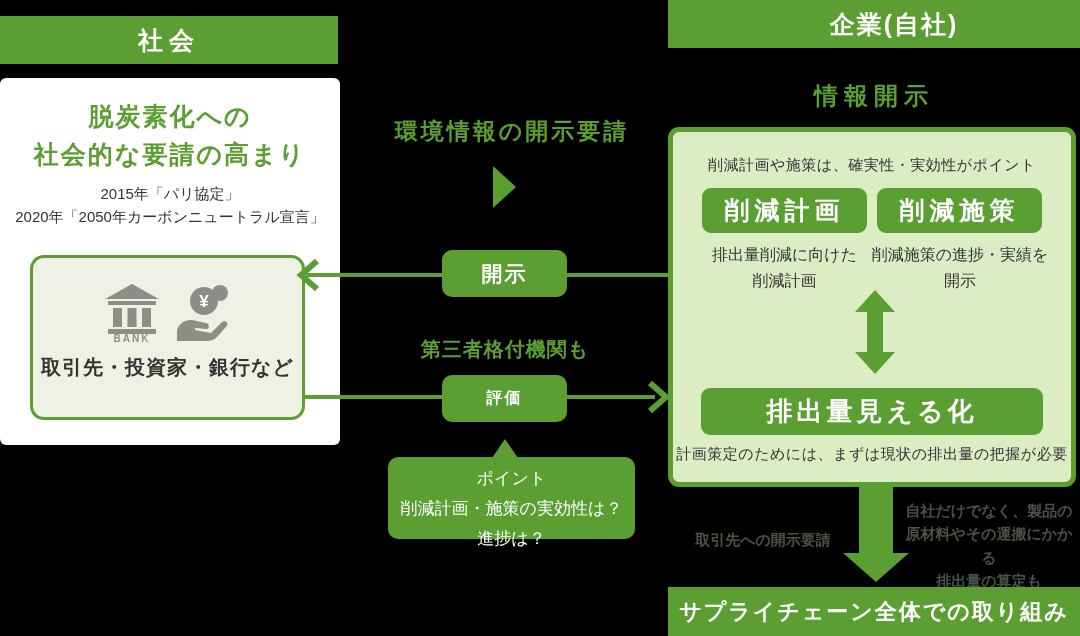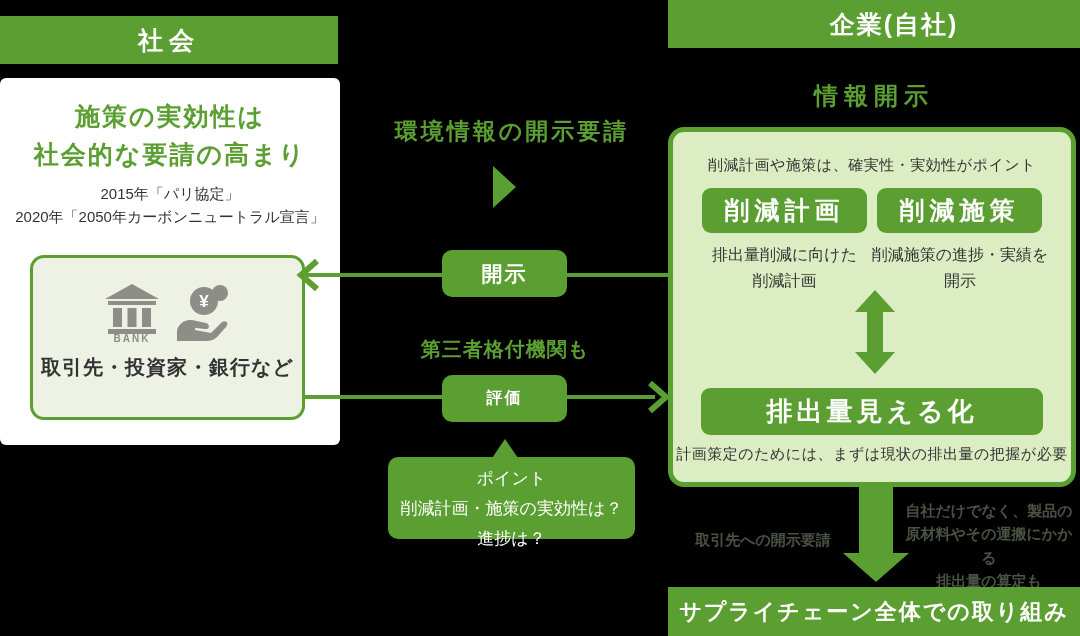--- a/index.html
+++ b/index.html
@@ -43,21 +43,21 @@
   .hline{background:var(--green);height:4px;}
   .bubble{
     background:var(--green);border-radius:10px;color:#fff;text-align:center;
     font-size:17px;line-height:1.75;padding-top:7px;
   }
   .bubble-pointer{
     width:0;height:0;border-left:13px solid transparent;border-right:13px solid transparent;
     border-bottom:19px solid var(--green);
   }
   .panel{
-    background:var(--panel-green);border:5px solid var(--green);border-radius:16px;
+    background:var(--panel-green);border:5px solid var(--green);border-radius:11px;
     box-sizing:border-box;
   }
   .panel-note{width:100%;text-align:center;color:var(--ink);font-size:15px;letter-spacing:0.5px;}
   .btn-desc{color:var(--ink);font-size:16px;line-height:1.65;text-align:center;}
   .muted-note{color:var(--muted);font-weight:bold;font-size:15px;text-align:center;line-height:1.55;}
   .bar{
     background:var(--green);color:#fff;font-weight:bold;font-size:22px;letter-spacing:2px;
     display:flex;align-items:center;justify-content:center;
   }
   .tri-right{
@@ -68,21 +68,21 @@
 </head>
 <body>
 
 <div class="stage">
 
   <div class="abs band" style="left:0;top:16px;width:338px;height:48px;">社会</div>
   <div class="abs band" style="left:668px;top:0;width:412px;height:48px;letter-spacing:2px;padding-left:20px;">企業(自社)</div>
 
   <div class="abs card" style="left:0;top:78px;width:340px;height:367px;">
     <div class="card-title">
-      <div>施策の実効性は</div>
+      <div>脱炭素化への</div>
       <div>社会的な要請の高まり</div>
     </div>
     <div class="card-note">
       <div>2015年「パリ協定」</div>
       <div>2020年「2050年カーボンニュートラル宣言」</div>
     </div>
 
     <div class="abs inner-box" style="left:30px;top:177px;width:275px;height:165px;box-sizing:border-box;">
       <div class="icon-row">
 

